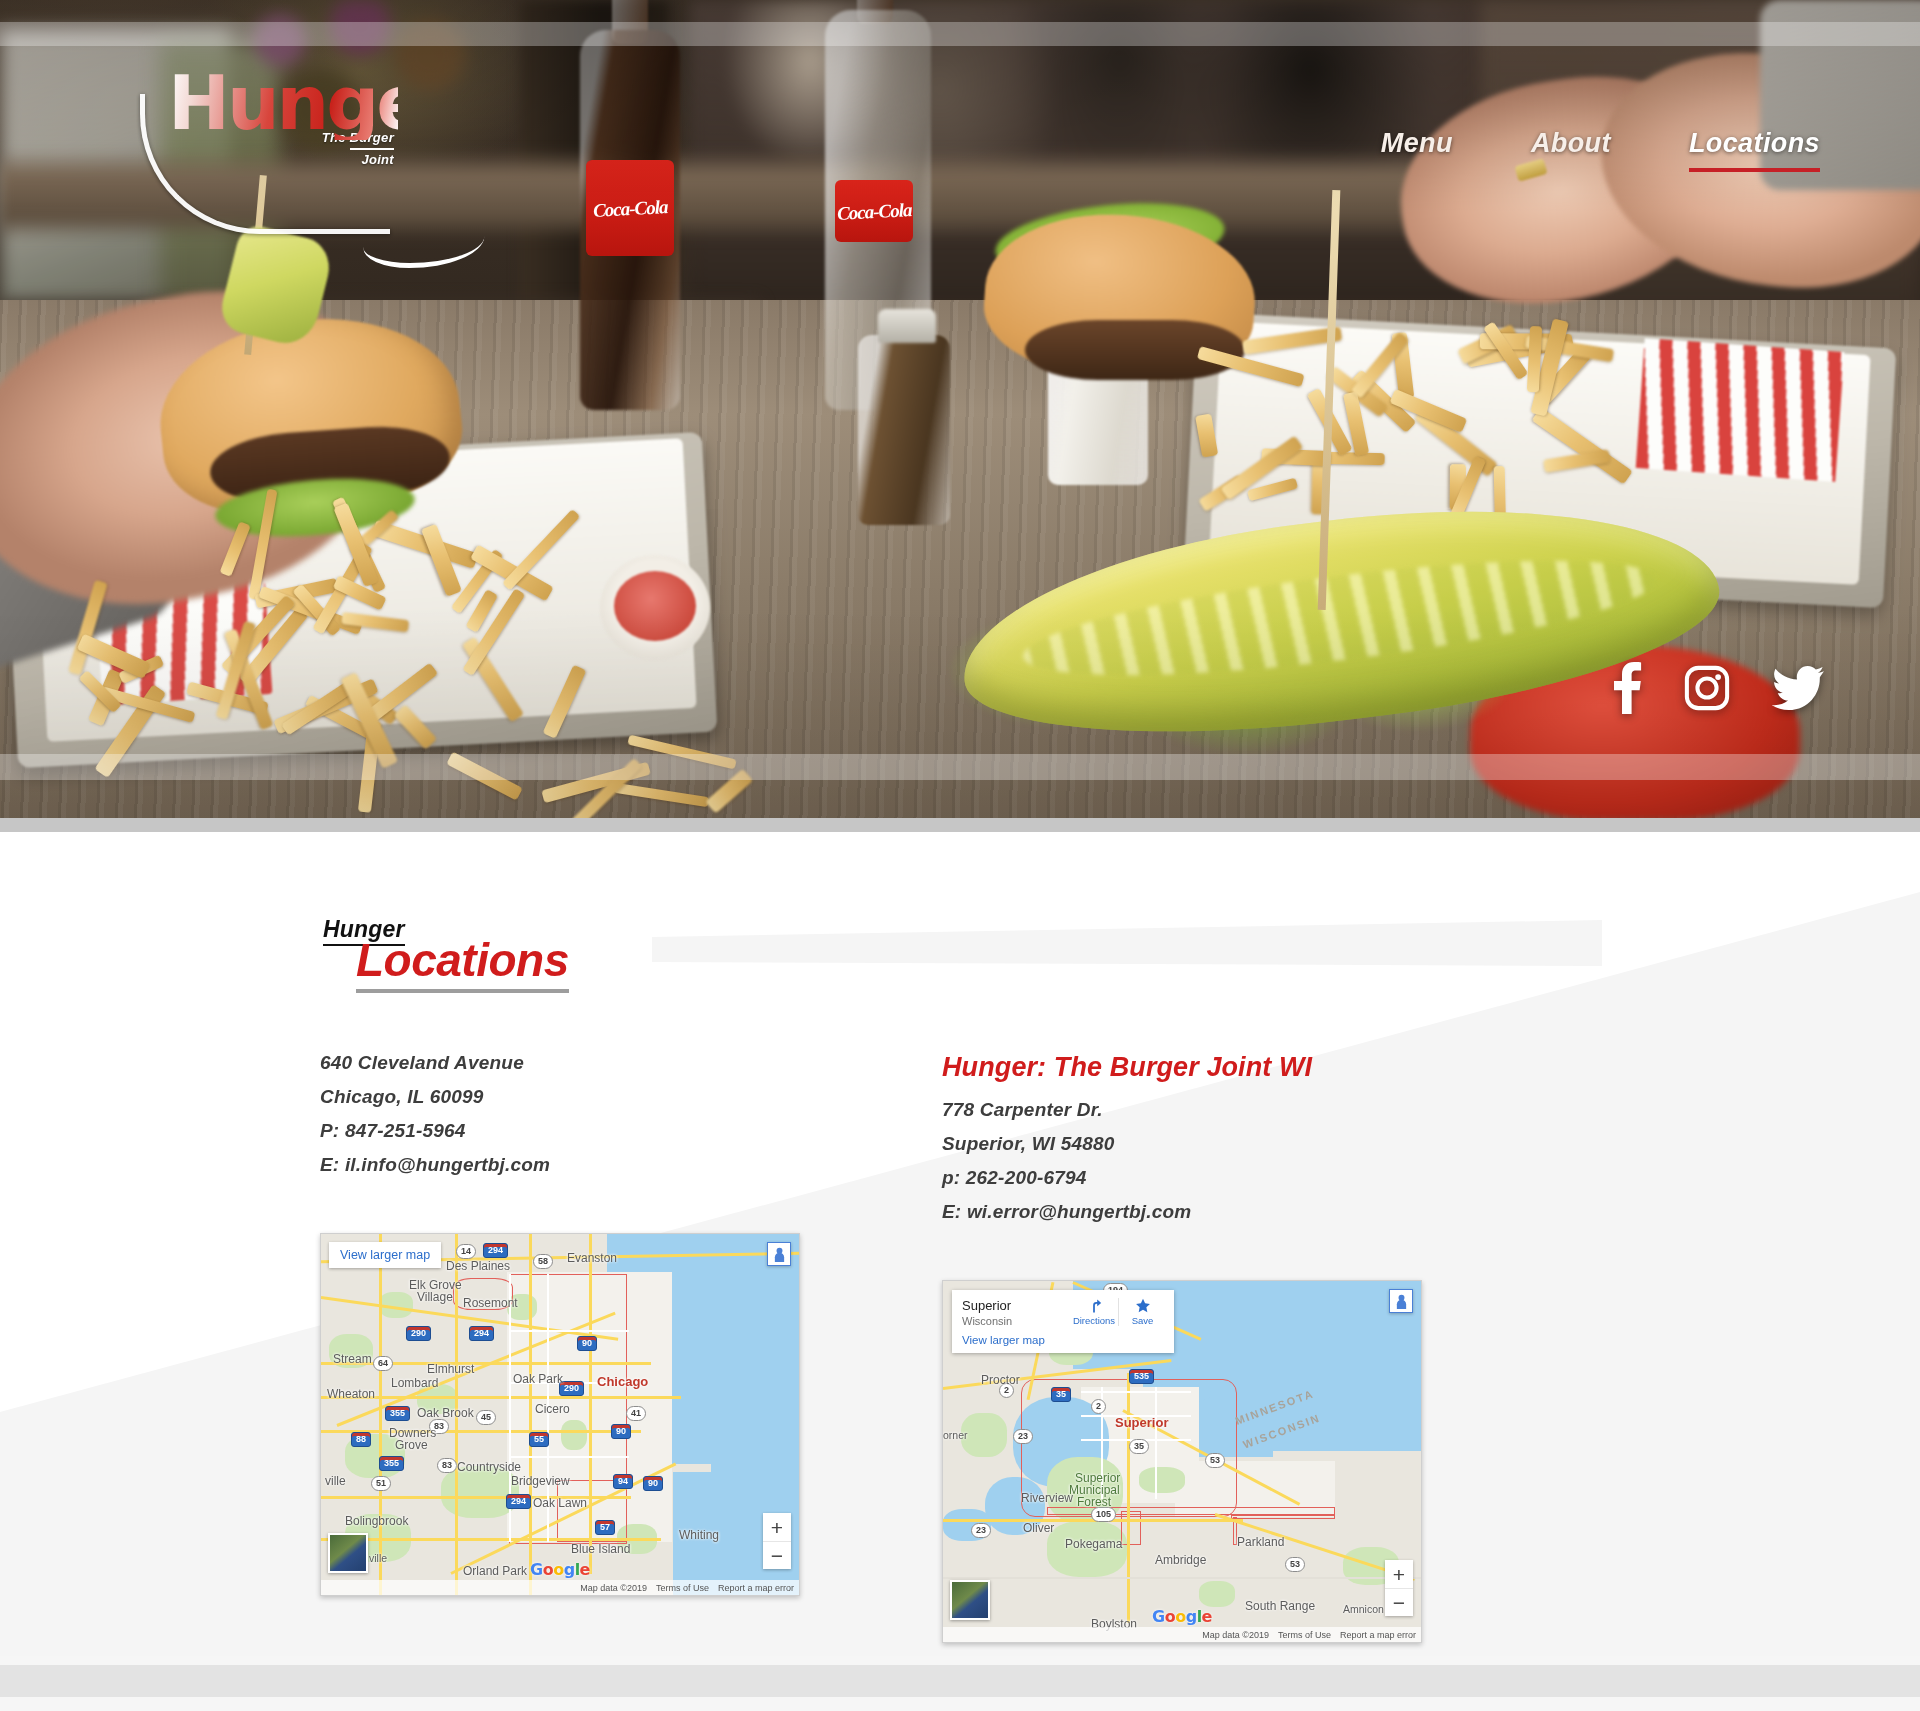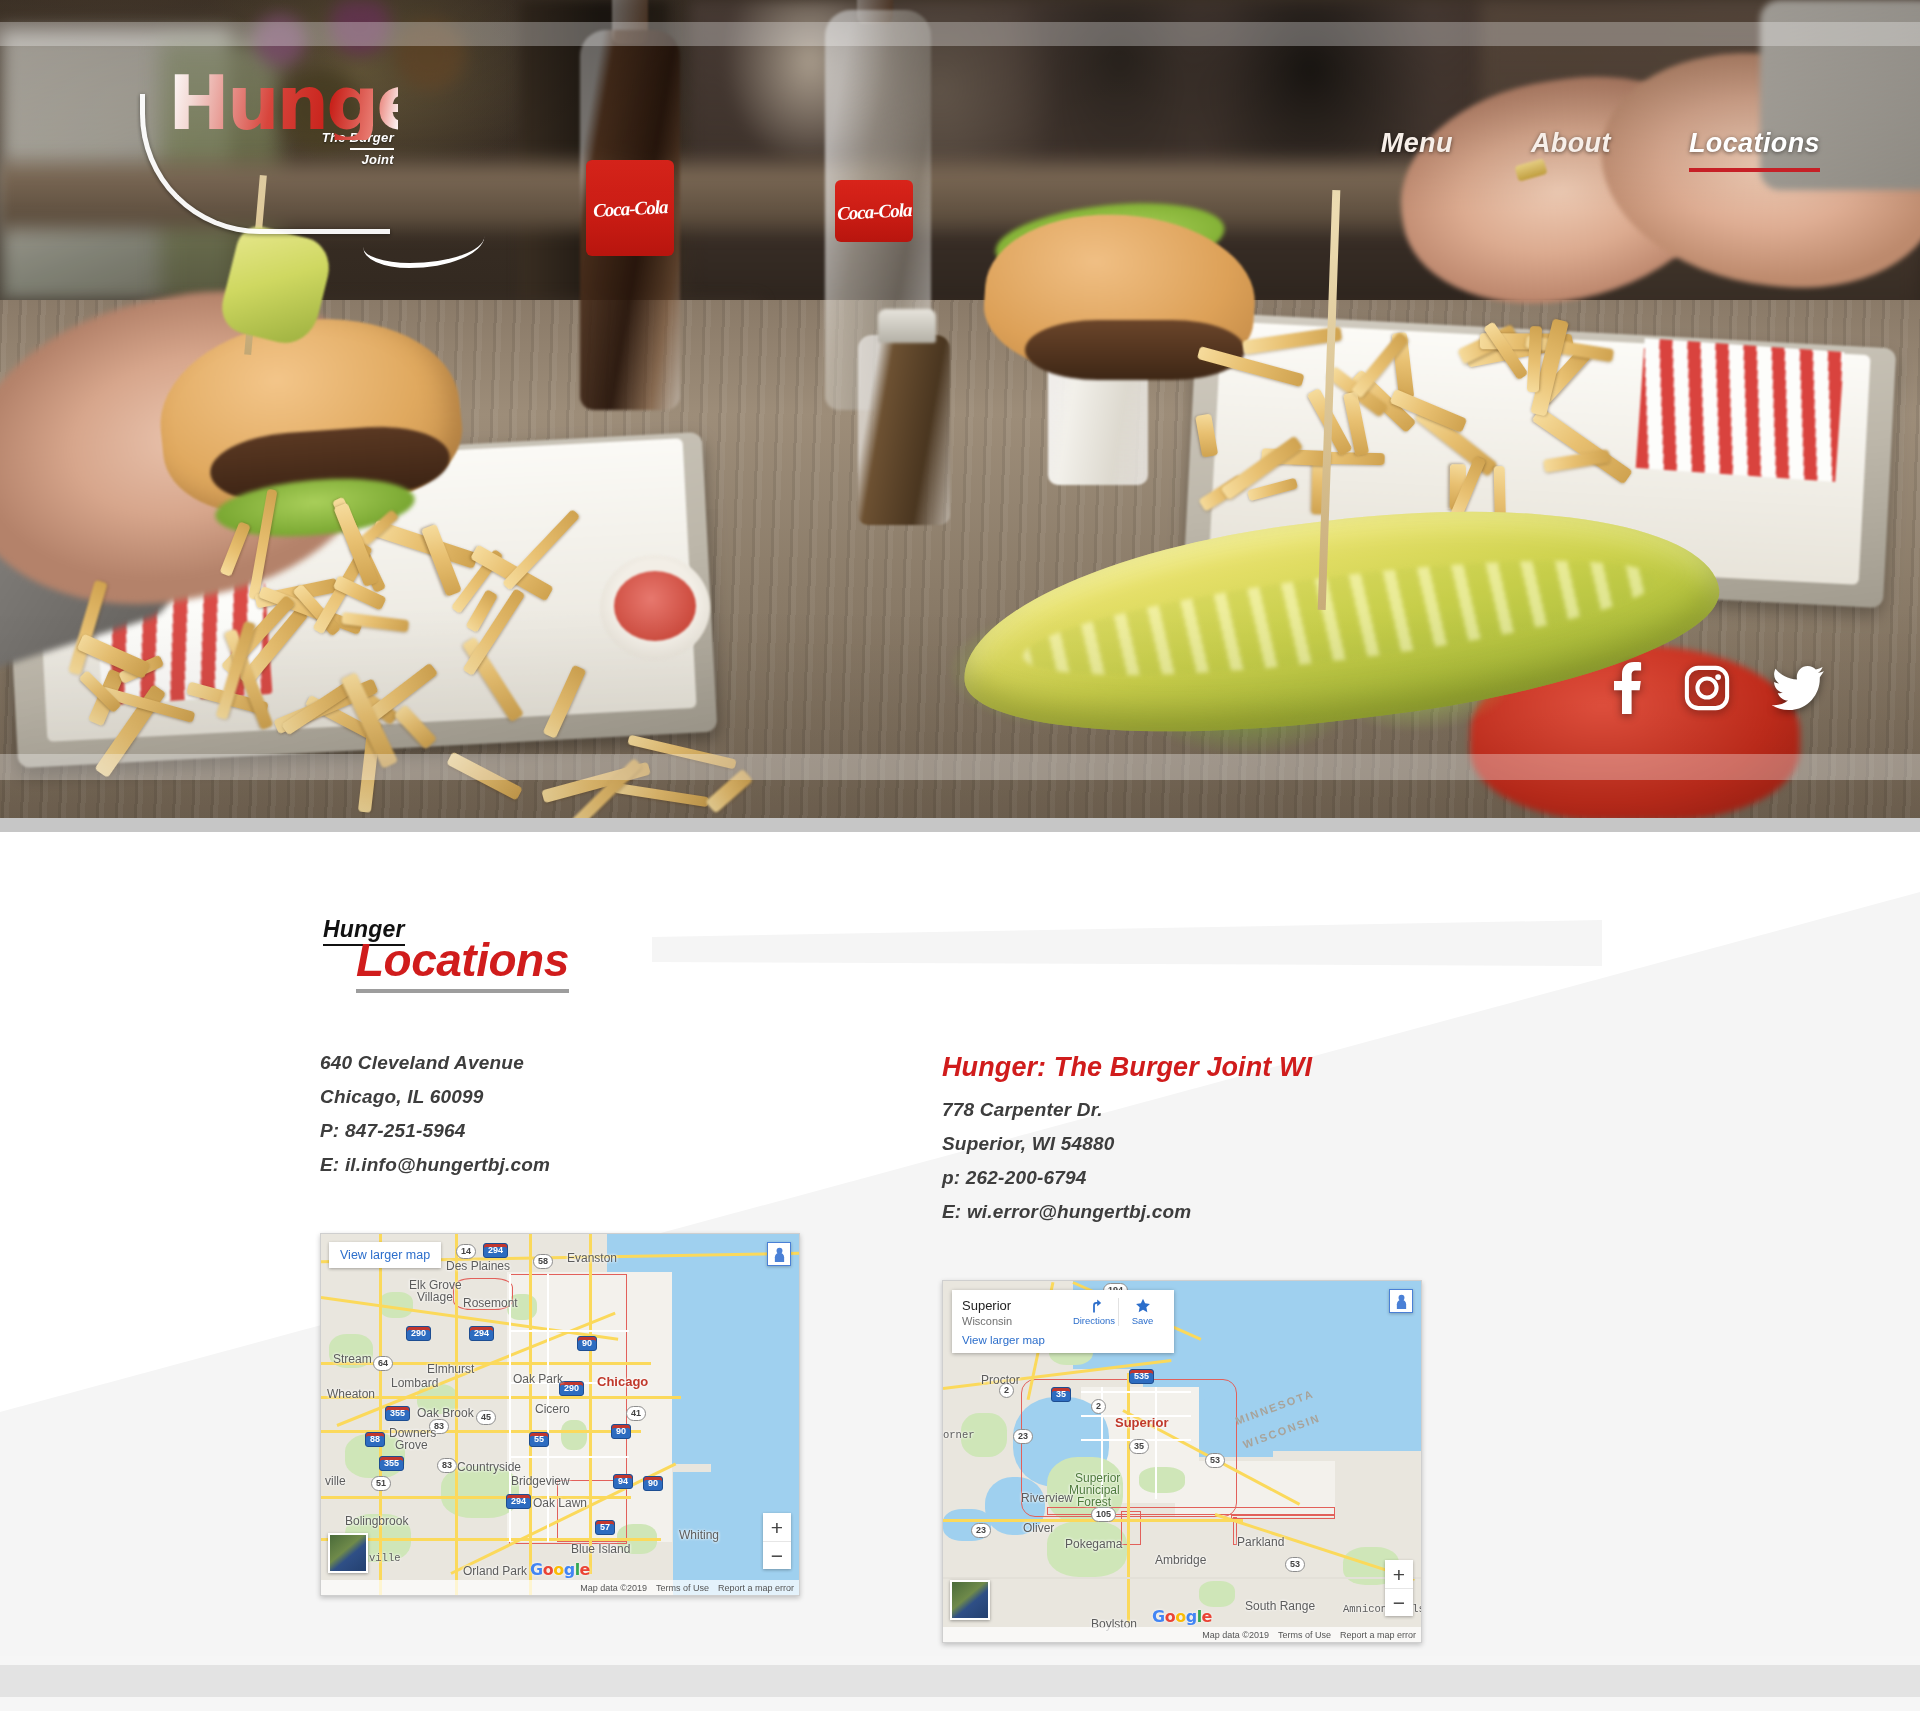--- a/index.html
+++ b/index.html
@@ -427,21 +427,21 @@
   .road-t{ position: absolute; background: #e3e0d8; }
   .boundary { position: absolute; border: 1.5px solid #e2605a; background: transparent; }
   .city-label {
     position: absolute; color: #c0392b; font-size: 13px; font-weight: 700;
     text-shadow: 0 0 3px #fff, 0 0 3px #fff;
   }
   .place {
     position: absolute; color: #5c5c5c; font-size: 12px;
     text-shadow: 0 0 3px #fff, 0 0 3px #fff; white-space: nowrap;
   }
-  .place.sm { font-size: 10.5px; font-family: Liberation Mono, monospace; }
+  .place.sm { font-size: 10.5px; }
   .place.park { color: #4e7a3c; }
   .state-lbl {
     position: absolute; color: #a8a39a; font-size: 11px; letter-spacing: 2px;
     font-weight: 600;
   }
   .shield {
     position: absolute; background: #fff; border: 1.4px solid #8d8d8d;
     border-radius: 8px; color: #444; font-size: 9px; font-weight: 700;
     padding: 0 4px; line-height: 13px; height: 15px; text-align: center;
   }
@@ -767,21 +767,21 @@
             <div class="shield" style="left:212px;top:20px;">58</div>
             <div class="shield is" style="left:85px;top:92px;">290</div>
             <div class="shield is" style="left:148px;top:92px;">294</div>
             <div class="shield" style="left:52px;top:122px;">64</div>
             <div class="shield is" style="left:256px;top:102px;">90</div>
             <div class="shield is" style="left:238px;top:147px;">290</div>
             <div class="shield" style="left:305px;top:172px;">41</div>
             <div class="shield is" style="left:64px;top:172px;">355</div>
             <div class="shield" style="left:155px;top:176px;">45</div>
             <div class="shield" style="left:108px;top:185px;">83</div>
-            <div class="shield is" style="left:44px;top:198px;">88</div>
+            <div class="shield is" style="left:30px;top:198px;">88</div>
             <div class="shield is" style="left:58px;top:222px;">355</div>
             <div class="shield" style="left:116px;top:224px;">83</div>
             <div class="shield" style="left:50px;top:242px;">51</div>
             <div class="shield is" style="left:208px;top:198px;">55</div>
             <div class="shield is" style="left:290px;top:190px;">90</div>
             <div class="shield is" style="left:292px;top:240px;">94</div>
             <div class="shield is" style="left:322px;top:242px;">90</div>
             <div class="shield is" style="left:185px;top:260px;">294</div>
             <div class="shield is" style="left:274px;top:286px;">57</div>
 

